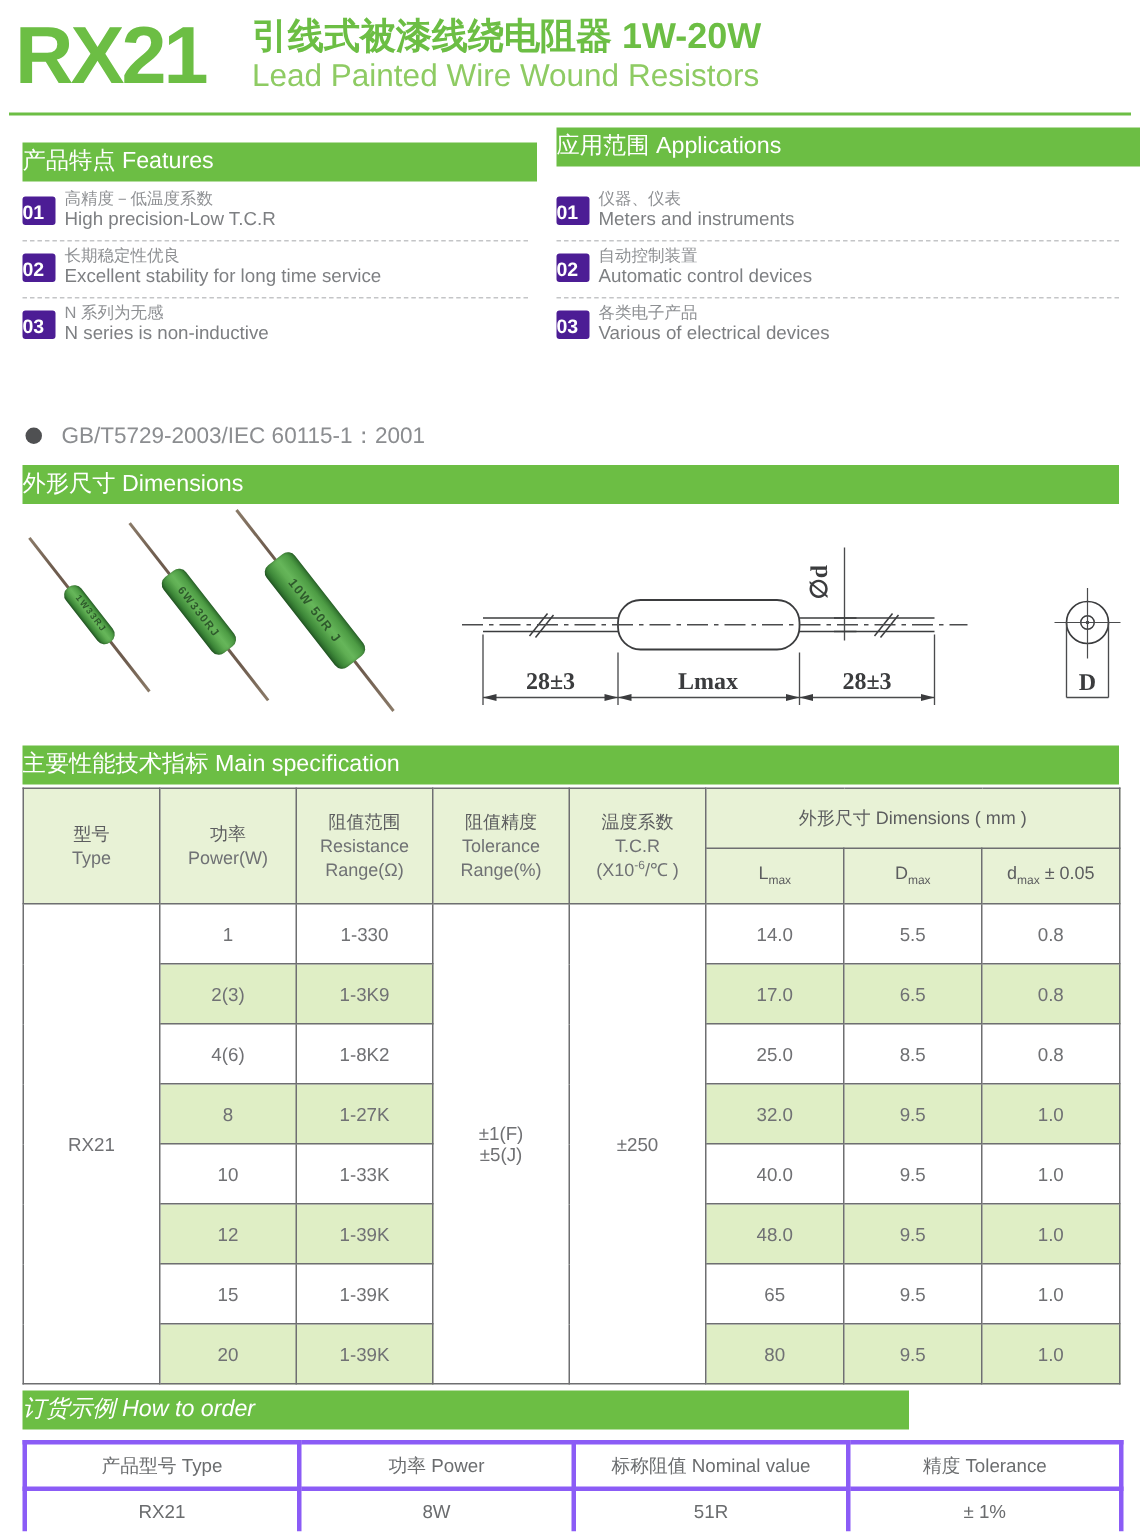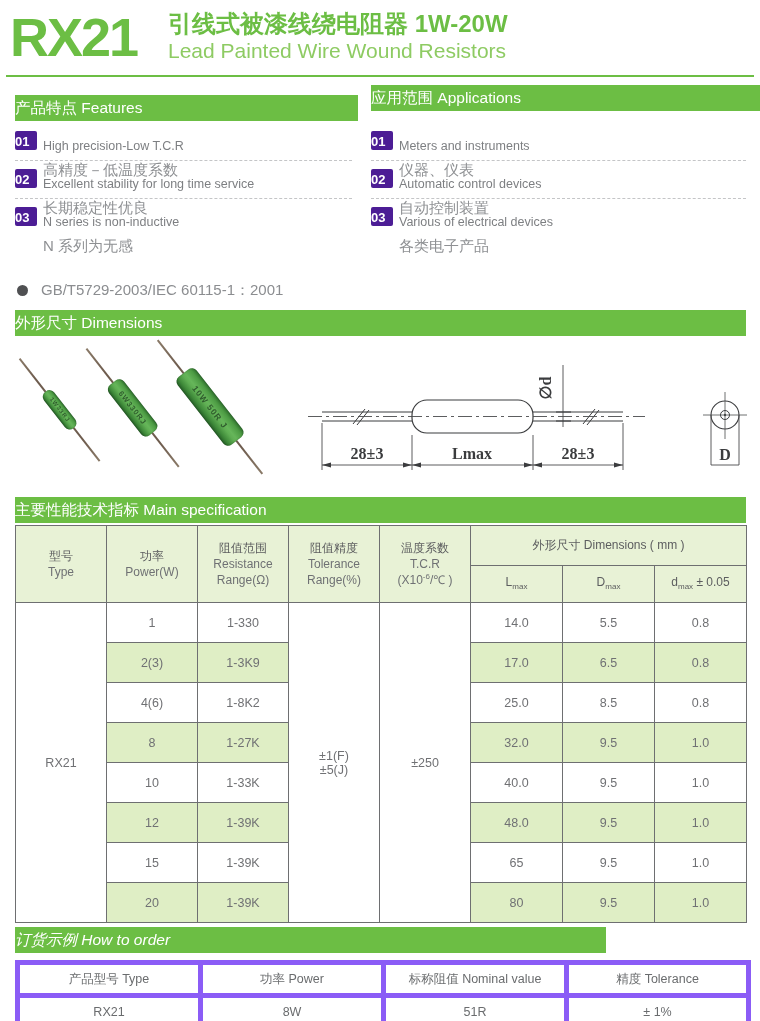--- a/index.html
+++ b/index.html
@@ -15,21 +15,21 @@
 
   
   .band{position:absolute;height:26px;background:#6cbe44;color:#fff;
         font-size:15.5px;line-height:26px;box-sizing:border-box;}
 
   
   .item{position:absolute;height:36px;}
   .item .num{position:absolute;left:0;top:6px;width:22px;height:19px;background:#4c1d95;
              color:#fff;font-size:13px;font-weight:bold;text-align:left;line-height:22px;
              border-radius:2px;}
-  .item .zh{position:absolute;left:28px;top:0;font-size:15px;color:#8e9093;white-space:nowrap;margin-top:36px;}
+  .item .zh{position:absolute;left:28px;top:0;font-size:11px;color:#8e9093;white-space:nowrap;}
   .item .en{position:absolute;left:28px;top:14px;font-size:12.5px;color:#7d7f82;white-space:nowrap;}
   .dash{position:absolute;height:0;border-top:1px dashed #c4c5c7;}
 
   
   .std-row{position:absolute;left:15px;top:281px;height:20px;}
   .std-dot{position:absolute;left:2px;top:4px;width:11px;height:11px;border-radius:50%;background:#4f5052;}
   .std-text{position:absolute;left:26px;top:0;font-size:15px;color:#8b8d90;white-space:nowrap;}
 
   
   .resistor{position:absolute;}
@@ -48,21 +48,21 @@
       padding:0;font-weight:normal;}
   #spec-table th{background:#e8f2d6;color:#5c5d5f;font-size:12px;line-height:1.35;}
   #spec-table th .en{color:#6f7174;}
   #spec-table td{background:#fff;color:#707174;font-size:12.5px;height:39px;}
   #spec-table td.stripe{background:#dfeec5;}
   #spec-table sub{font-size:8px;}
   #spec-table sup{font-size:8px;}
 
   
   #order-table{position:absolute;left:15px;top:960px;width:731px;}
-  #order-table td{border:5px solid #8b5cf6;text-align:center;vertical-align:middle;
+  #order-table td{border:3px solid #8b5cf6;text-align:center;vertical-align:middle;
       font-size:12.5px;color:#6a6c6e;height:26px;background:#fff;}
 
   svg text{font-family:"Liberation Serif",serif;font-weight:bold;fill:#3b3c3e;}
 </style>
 </head>
 <body>
 
 <div id="page">
 
   <div class="brand">RX21</div>

